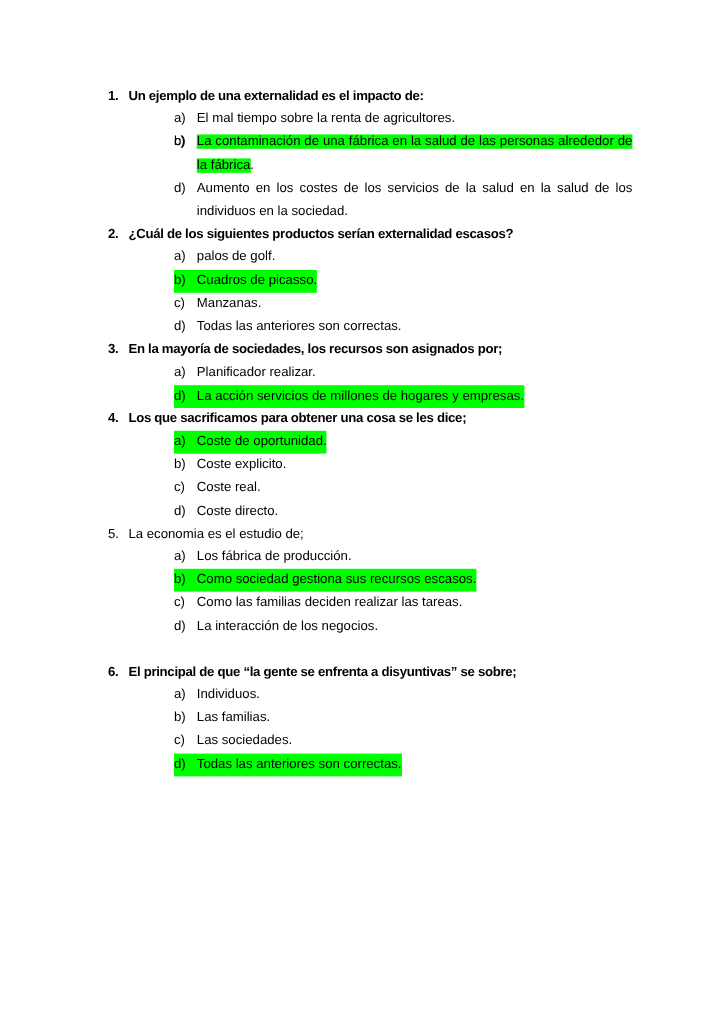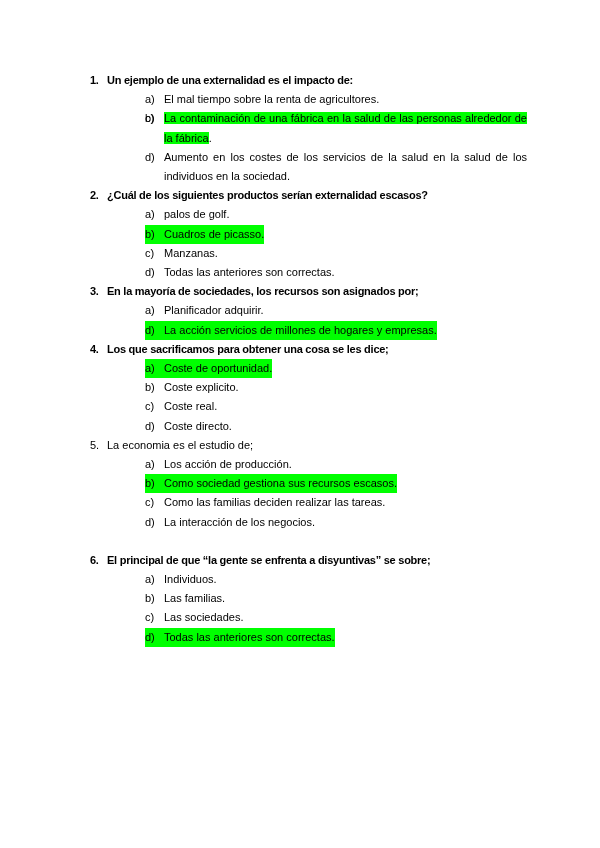--- a/index.html
+++ b/index.html
@@ -143,21 +143,21 @@
     </ul>
 
     <div class="question bold">
       <div class="q-line">
         <span class="q-num">3.</span>
         <span class="q-text">En la mayoría de sociedades, los recursos son asignados por;</span>
       </div>
     </div>
     <ul class="options">
       <li class="option one-line">
-        <span class="opt-inner"><span class="opt-label">a)</span><span class="opt-text">Planificador adquirir.</span></span>
+        <span class="opt-inner"><span class="opt-label">a)</span><span class="opt-text">Planificador realizar.</span></span>
       </li>
       <li class="option one-line">
         <span class="opt-inner"><span class="opt-label">b)</span></span>
       </li>
       <li class="option one-line">
         <span class="opt-inner"><span class="opt-label">c)</span></span>
       </li>
       <li class="option one-line hl-full">
         <span class="opt-inner"><span class="opt-label">d)</span><span class="opt-text">La acción servicios de millones de hogares y empresas.</span></span>
       </li>
@@ -185,21 +185,21 @@
     </ul>
 
     <div class="question">
       <div class="q-line">
         <span class="q-num">5.</span>
         <span class="q-text">La economia es el estudio de;</span>
       </div>
     </div>
     <ul class="options">
       <li class="option one-line">
-        <span class="opt-inner"><span class="opt-label">a)</span><span class="opt-text">Los acción de producción.</span></span>
+        <span class="opt-inner"><span class="opt-label">a)</span><span class="opt-text">Los fábrica de producción.</span></span>
       </li>
       <li class="option one-line hl-full">
         <span class="opt-inner"><span class="opt-label">b)</span><span class="opt-text">Como sociedad gestiona sus recursos escasos.</span></span>
       </li>
       <li class="option one-line">
         <span class="opt-inner"><span class="opt-label">c)</span><span class="opt-text">Como las familias deciden realizar las tareas.</span></span>
       </li>
       <li class="option one-line">
         <span class="opt-inner"><span class="opt-label">d)</span><span class="opt-text">La interacción de los negocios.</span></span>
       </li>

